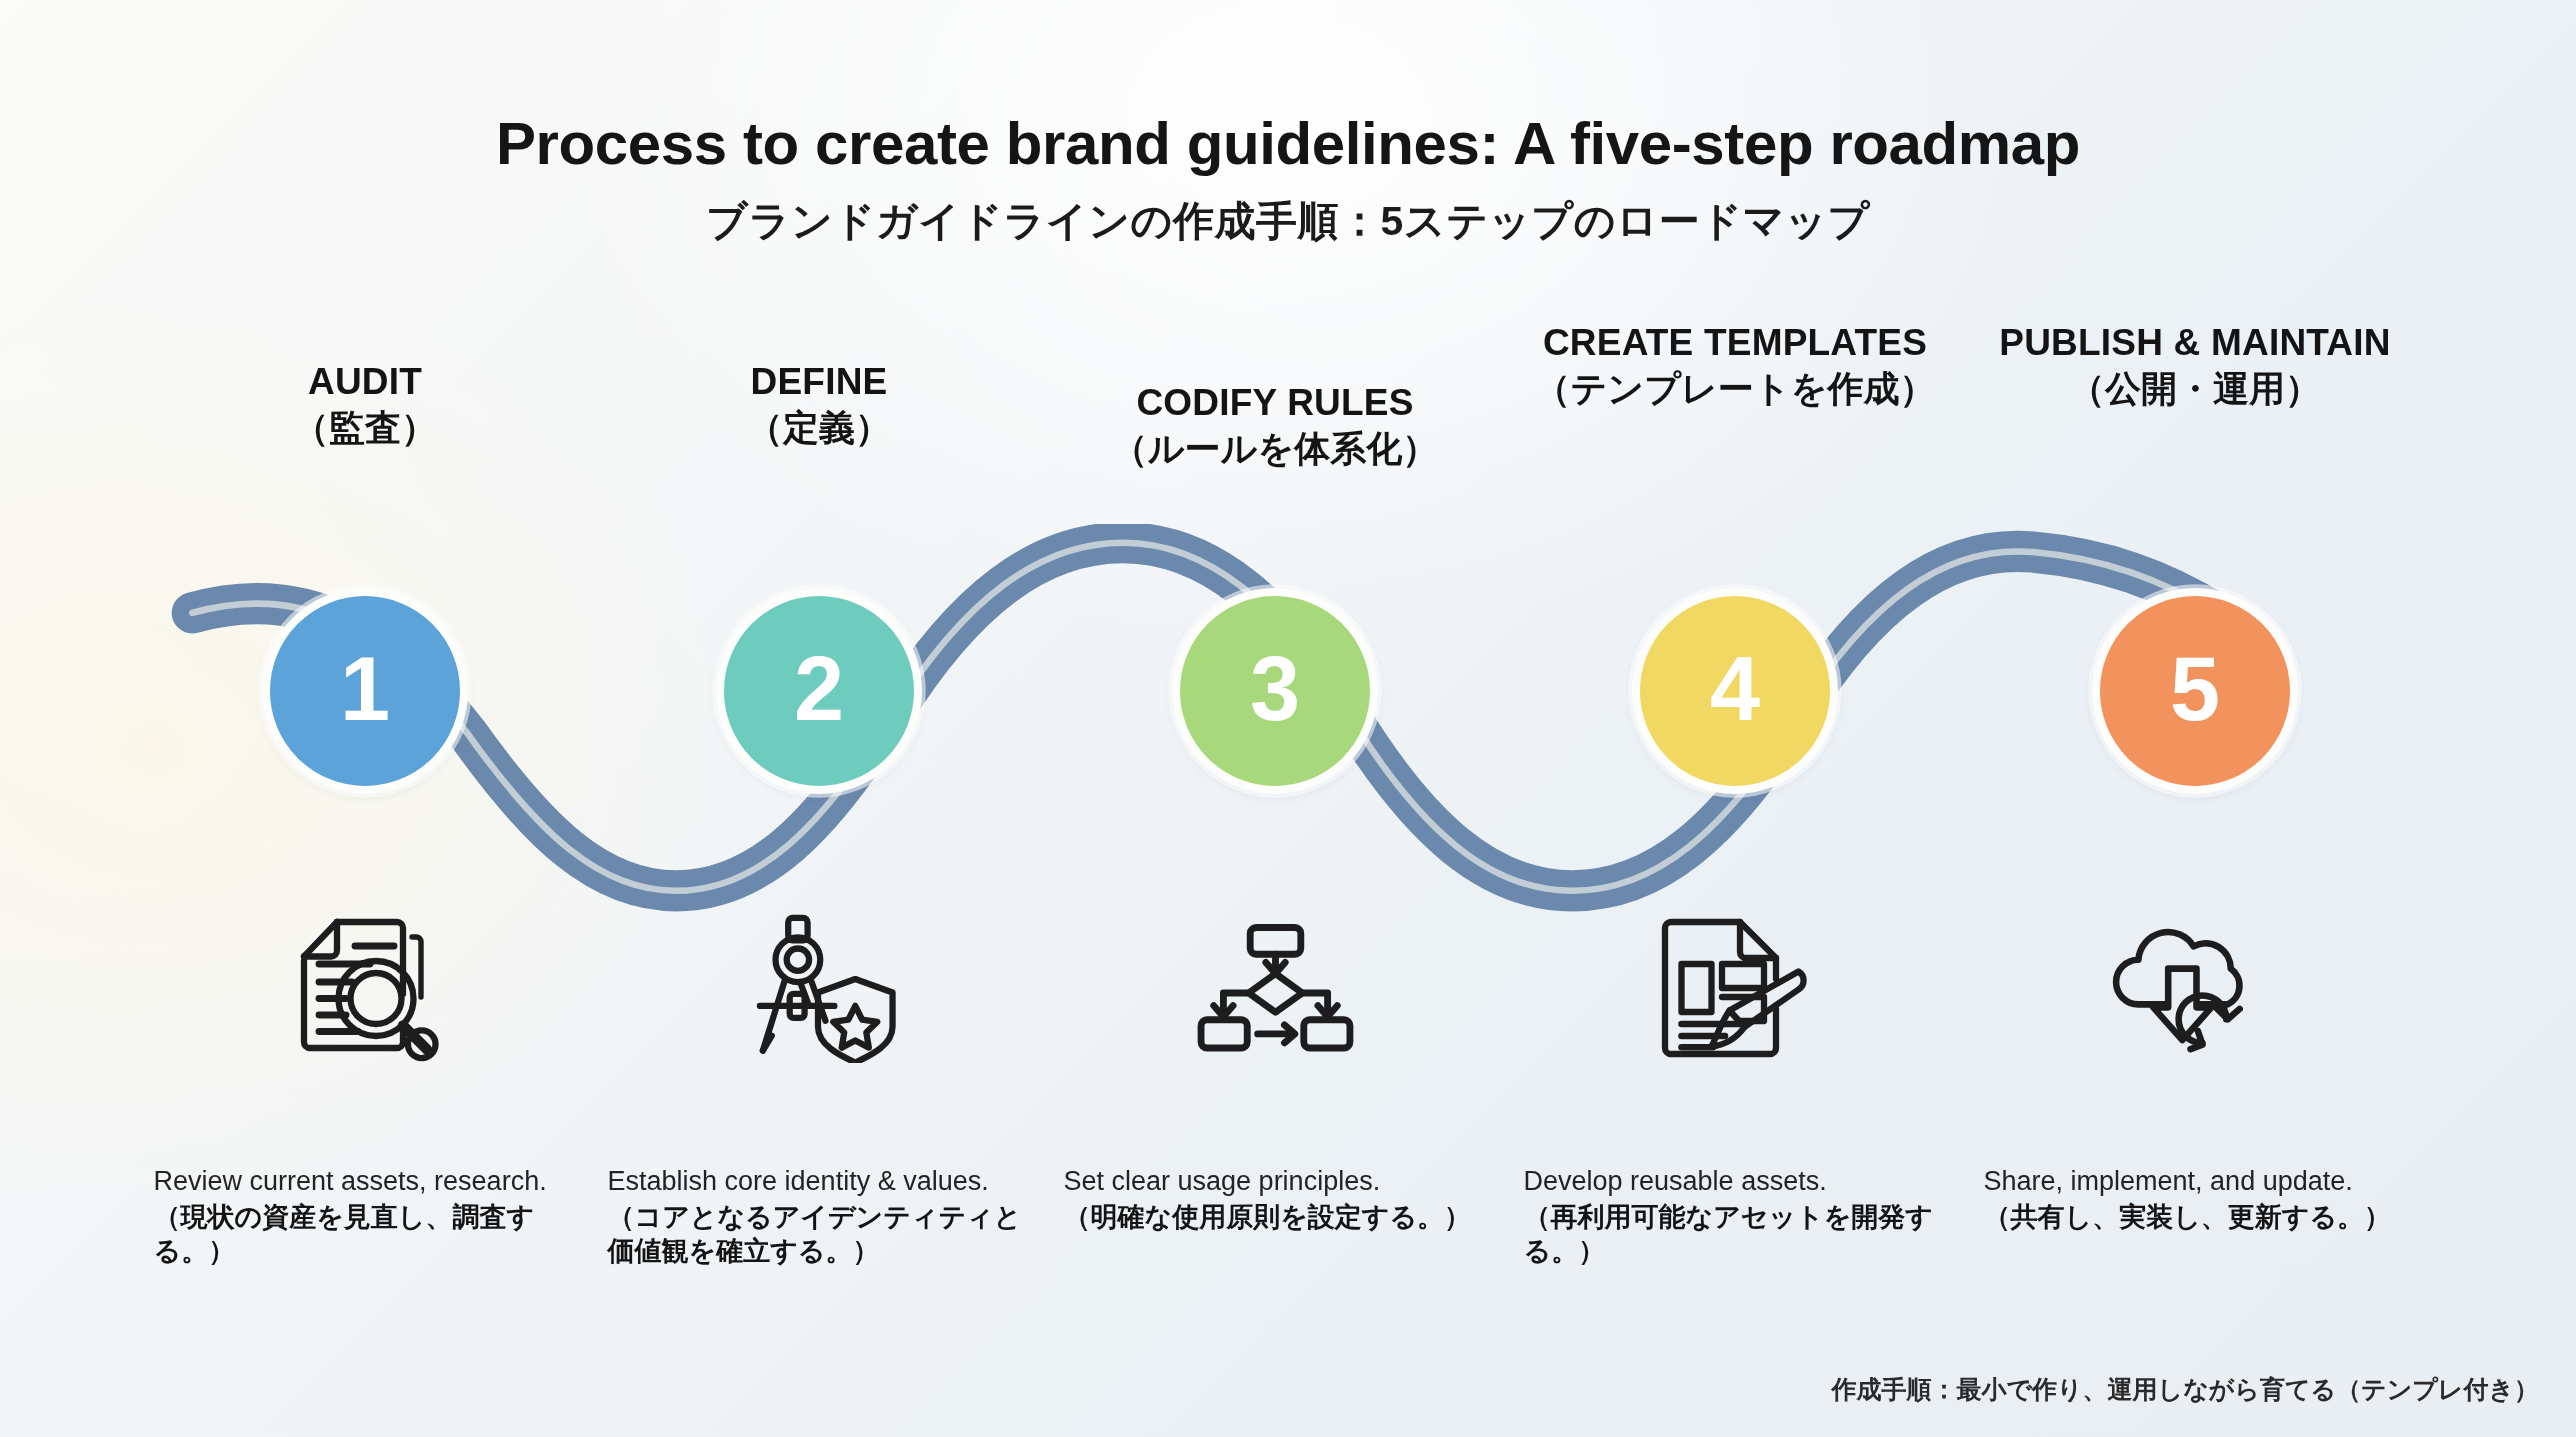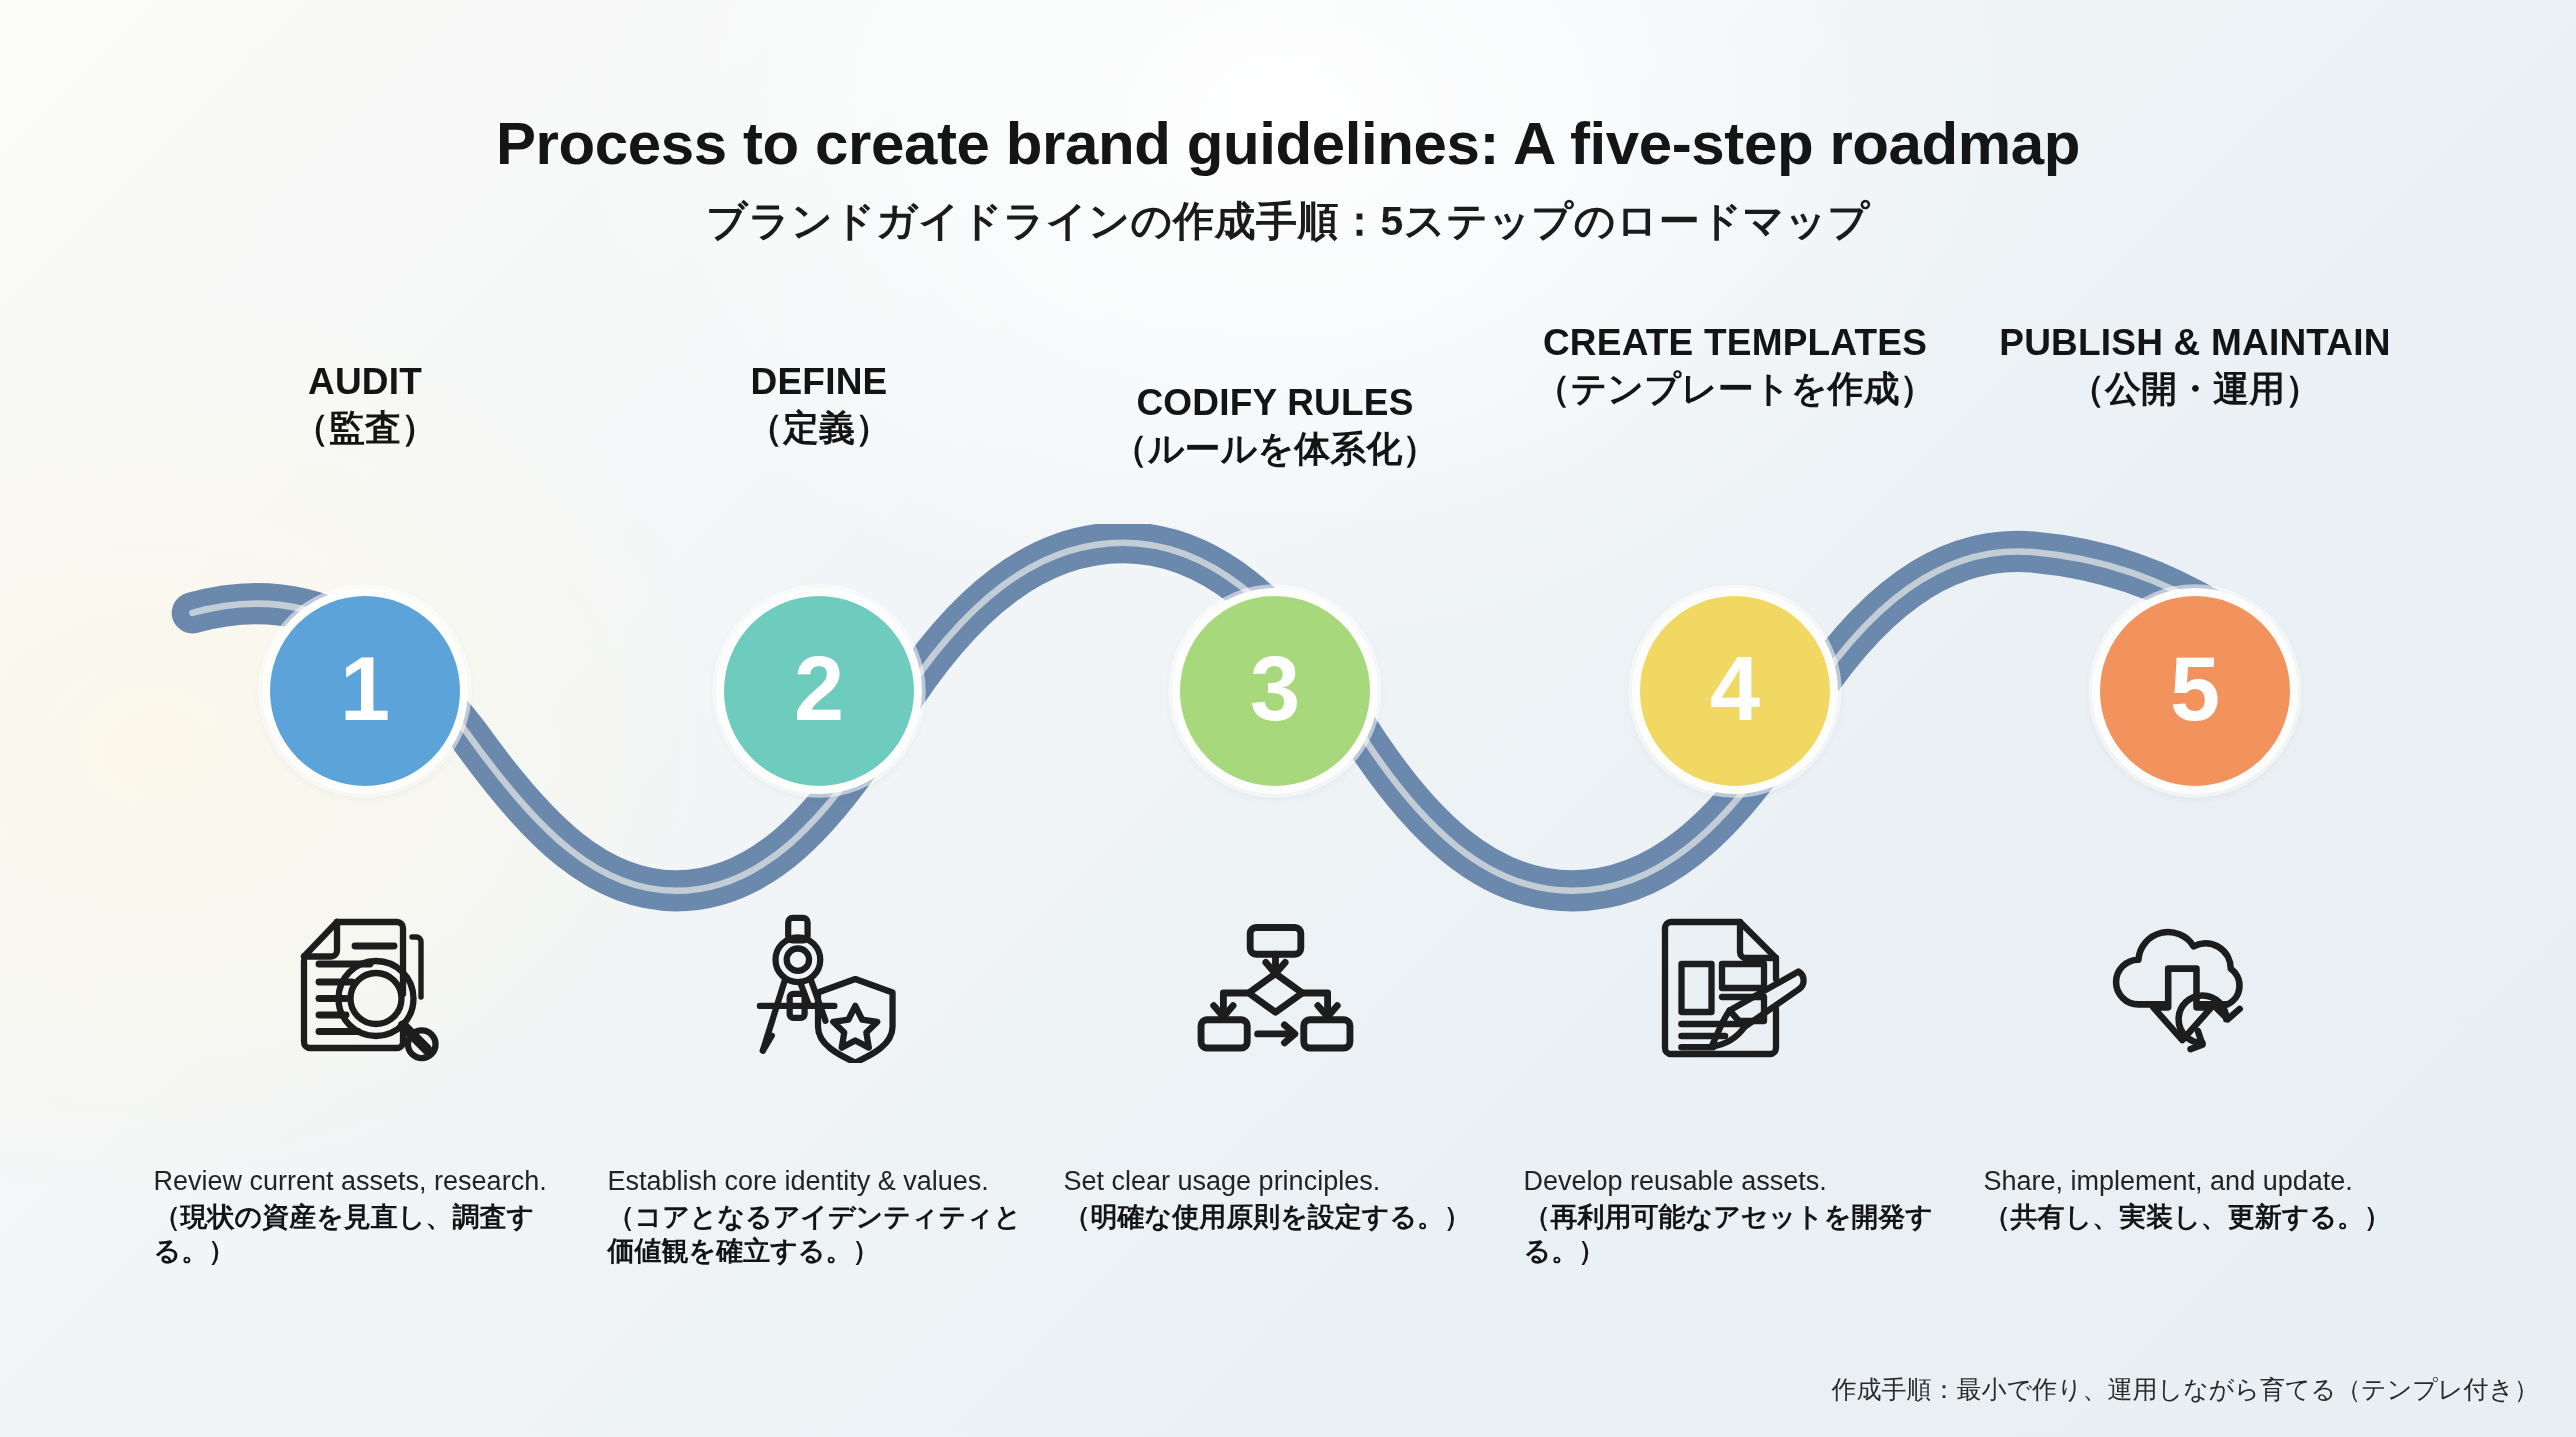--- a/index.html
+++ b/index.html
@@ -103,21 +103,21 @@
     font-size:27px; color:#232323; line-height:1.25; font-weight:normal;
   }
   .cap-ja{
     font-size:27px; color:#141414; line-height:1.28; font-weight:bold;
     margin-top:0.9px;
   }
 
   
   .footnote{
     position:absolute; right:37px; bottom:32px;
-    font-size:25px; font-weight:normal; color:#2a2a2a;
+    font-size:25px; font-weight:bold; color:#2a2a2a;
     white-space:nowrap;
   }
 </style>
 </head>
 <body>
 
 <div id="canvas">
 
   <div class="header">
     <div class="title">Process to create brand guidelines: A five-step roadmap</div>

